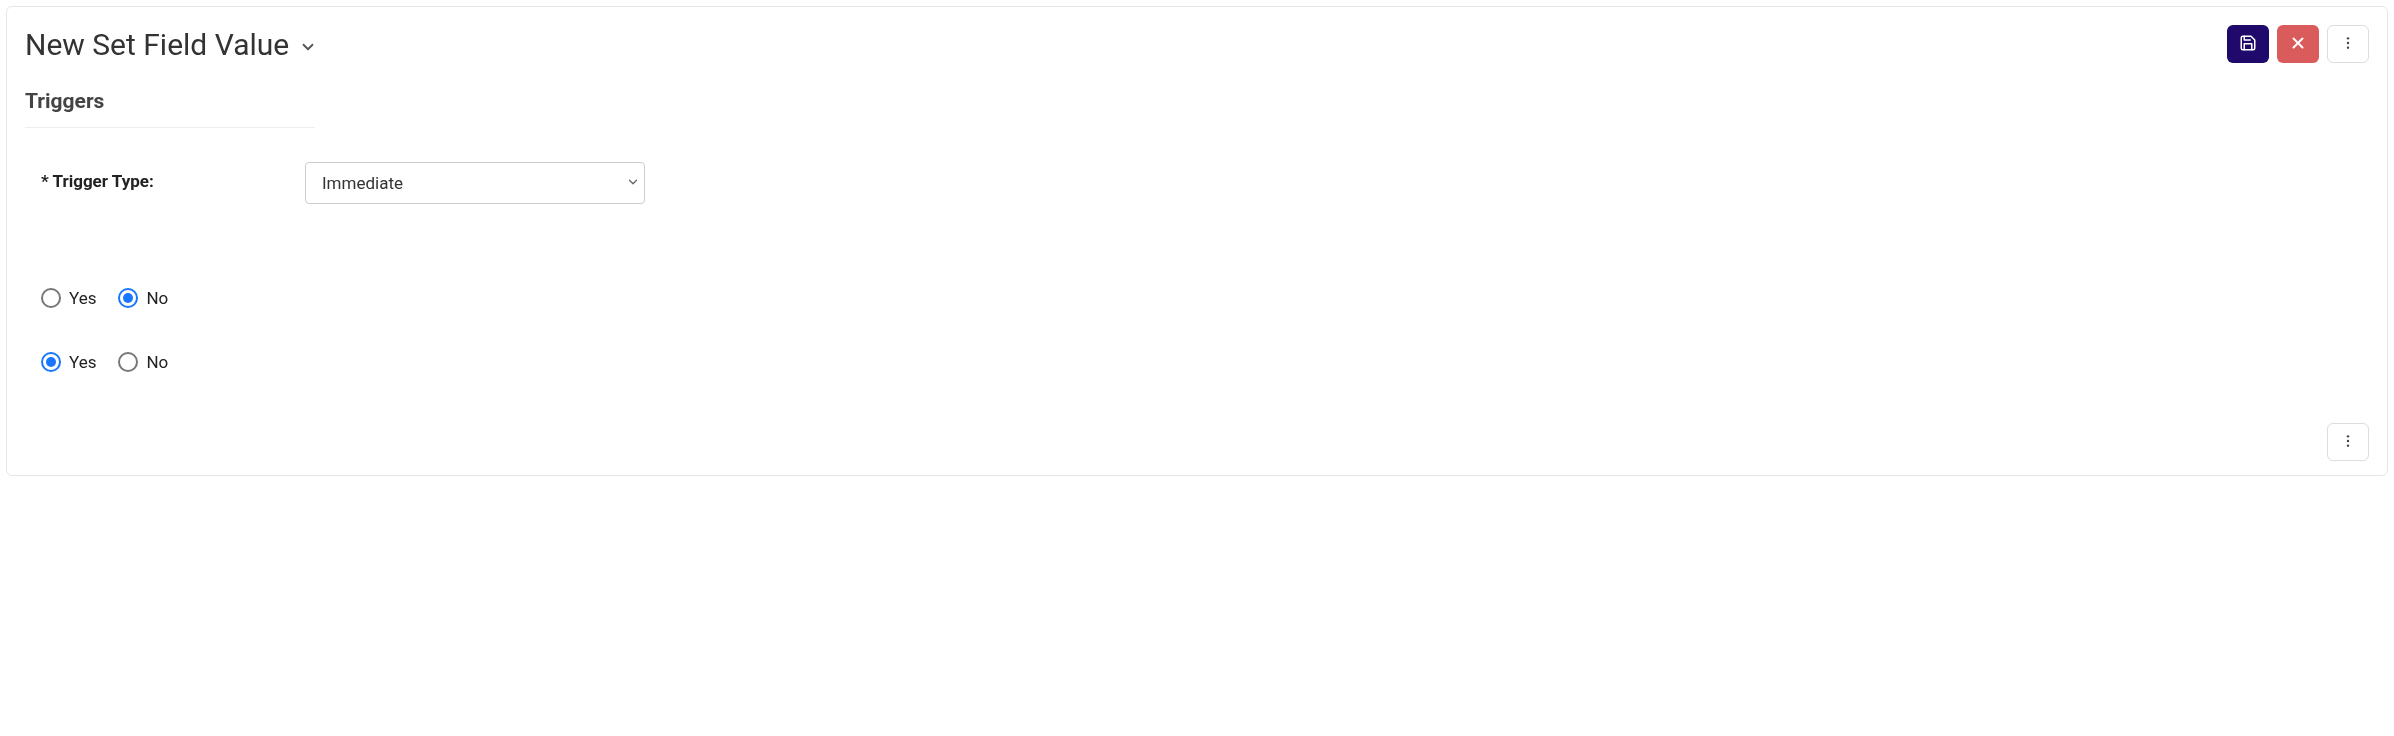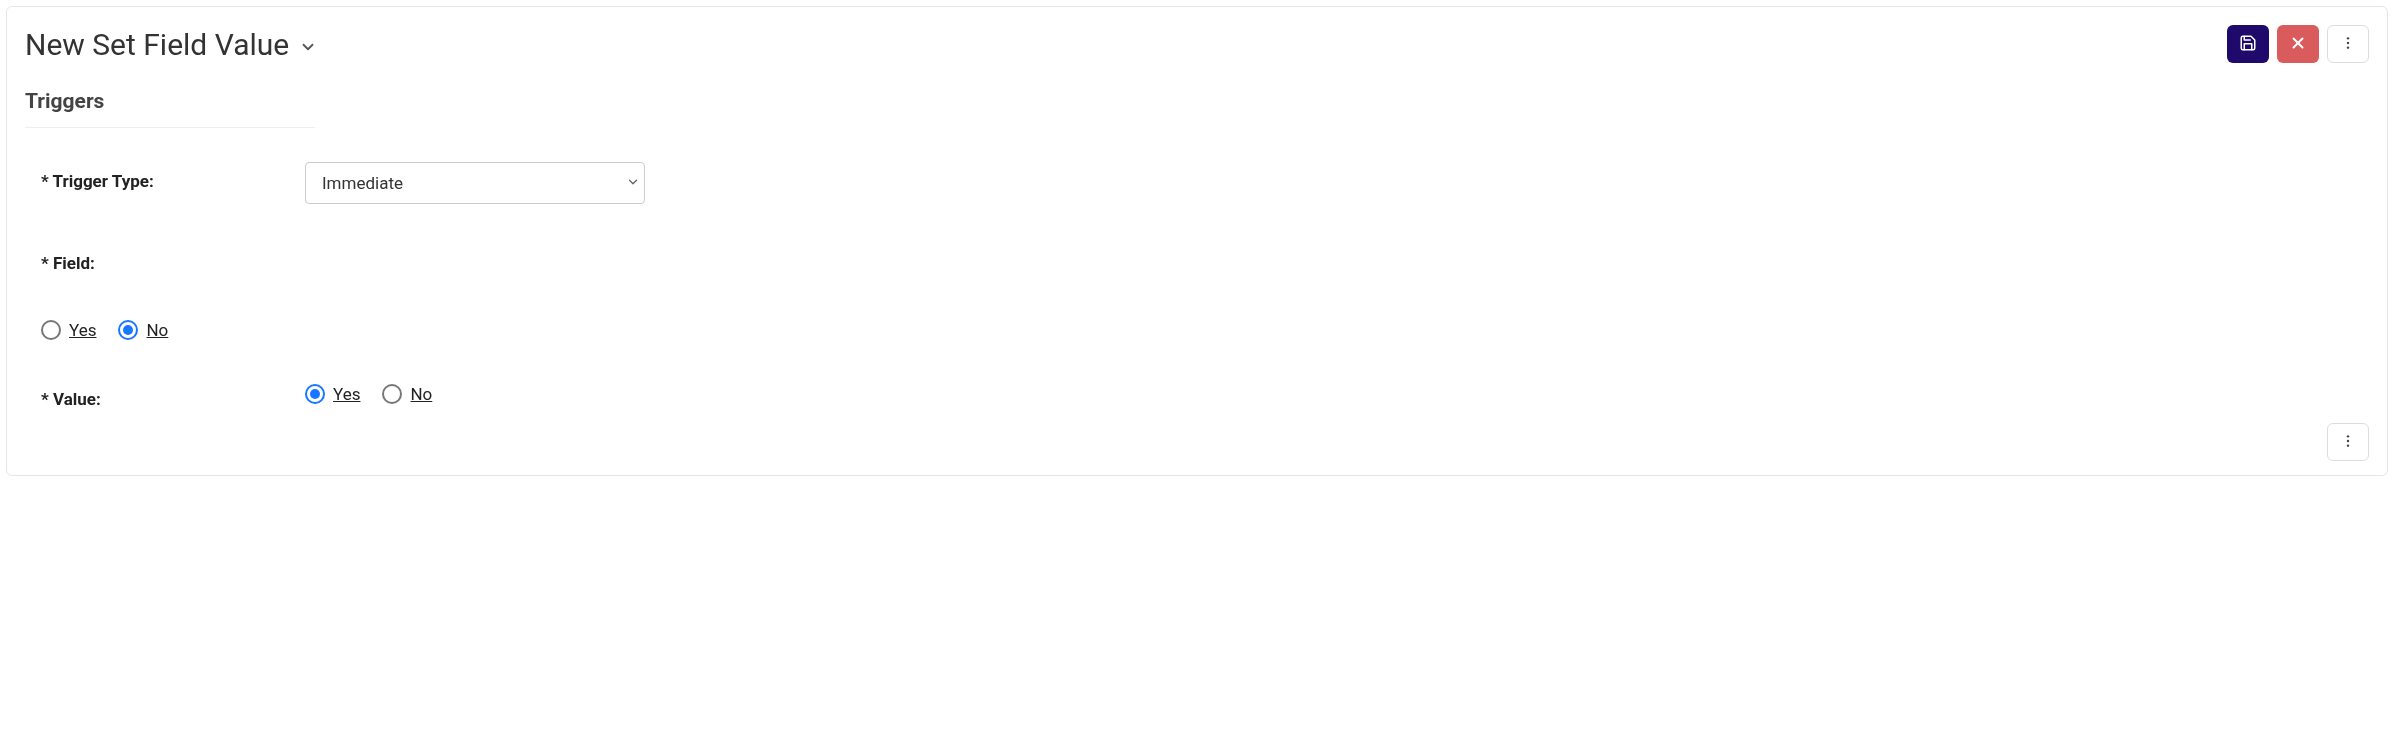--- a/index.html
+++ b/index.html
@@ -148,21 +148,20 @@
   .radio.checked::after {
     content: "";
     width: 10px;
     height: 10px;
     background: #1976ff;
     border-radius: 50%;
   }
   .radio-label {
     font-size: 17px;
     color: #222;
-    text-decoration: underline;
   }
   .bottom-more {
     position: absolute;
     right: 18px;
     bottom: 14px;
   }
 </style>
 </head>
 <body>
 
@@ -220,38 +219,36 @@
           <span class="caret">
             <svg viewBox="0 0 24 24" fill="none" stroke="currentColor" stroke-width="2.2" stroke-linecap="round" stroke-linejoin="round">
                 <polyline points="6 9 12 15 18 9"></polyline>
               </svg>
           </span>
         </div>
       </div>
     </div>
 
     <div class="form-row">
-      <div class="label">* Field:</div>
     </div>
 
     <div class="form-row">
       <div class="control radio-group">
         <div class="radio-opt">
           <span class="radio"></span>
           <span class="radio-label">Yes</span>
         </div>
         <div class="radio-opt">
           <span class="radio checked"></span>
           <span class="radio-label">No</span>
         </div>
       </div>
     </div>
 
     <div class="form-row" style="margin-bottom:10px">
-      <div class="label">* Value:</div>
       <div class="control radio-group">
         <div class="radio-opt">
           <span class="radio checked"></span>
           <span class="radio-label">Yes</span>
         </div>
         <div class="radio-opt">
           <span class="radio"></span>
           <span class="radio-label">No</span>
         </div>
       </div>

